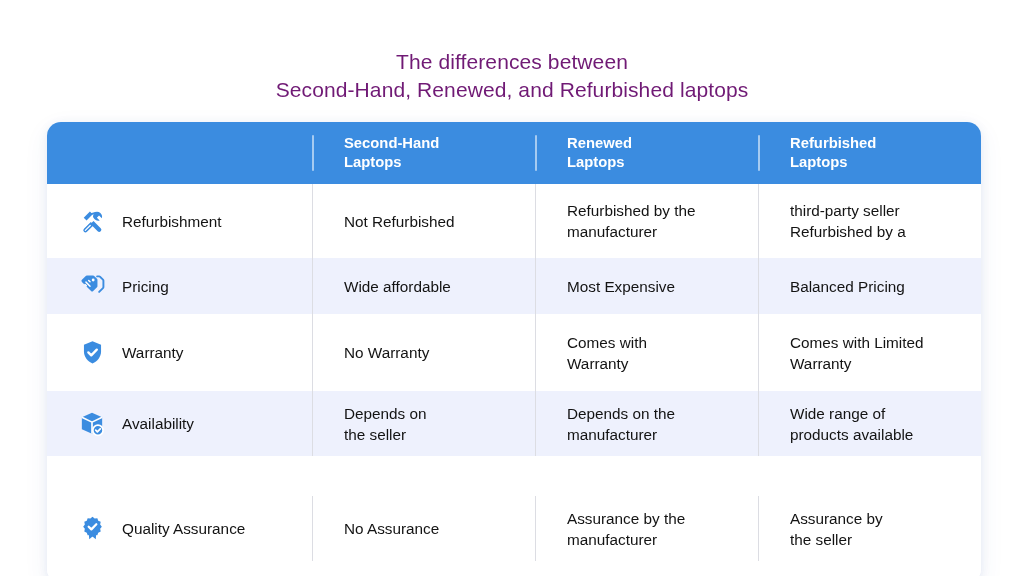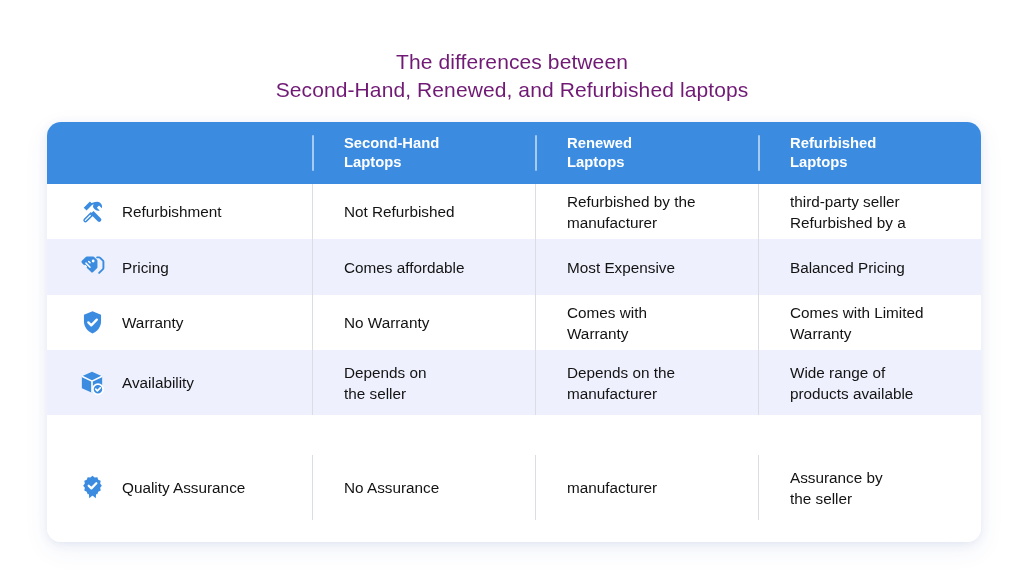--- a/index.html
+++ b/index.html
@@ -118,23 +118,23 @@
     width: 30px;
     height: 30px;
     flex: 0 0 30px;
     display: flex;
     align-items: center;
     justify-content: center;
   }
   .icon-wrap svg { display: block; }
 
   
-  .row.h1 { height: 55px; border-radius: 21px; }
+  .row.h1 { height: 74px; border-radius: 21px; }
   .row.h2 { height: 56px; }
-  .row.h3 { height: 55px; border-radius: 20px; }
+  .row.h3 { height: 77px; border-radius: 20px; }
   .row.h4 { height: 65px; }
   .row.h5 { height: 65px; margin-top: 40px; }
 
   .table-foot { height: 22px; background: #ffffff; }
 </style>
 </head>
 <body>
 
 <div class="page">
 
@@ -200,21 +200,21 @@
           <svg width="27" height="27" viewBox="0 0 24 24" fill="none">
             <path d="M12.6 2.2H6.9a1.3 1.3 0 0 0-.9.4L2.6 6a1.3 1.3 0 0 0 0 1.9l8.1 8.1a1.3 1.3 0 0 0 1.9 0l3.4-3.4a1.3 1.3 0 0 0 .4-.9V6a1.3 1.3 0 0 0-.4-.9l-2.5-2.5a1.3 1.3 0 0 0-.9-.4z" fill="#3b8ce0"></path>
             <circle cx="12.6" cy="6.2" r="1.25" fill="#ffffff"></circle>
             <path d="M16.1 3.0h1.8a1.3 1.3 0 0 1 .9.4l2.5 2.5a1.3 1.3 0 0 1 .4.9v5.7a1.3 1.3 0 0 1-.4.9l-3.4 3.4" stroke="#3b8ce0" stroke-width="1.7" stroke-linecap="round" stroke-linejoin="round"></path>
             <path d="M6.2 8.1l3.6 3.6M8.6 6.6l1.2 1.2M5.3 10.2l1.2 1.2" stroke="#ffffff" stroke-width="1.3" stroke-linecap="round"></path>
           </svg>
         </span>
         <span class="cell-text">Pricing</span>
       </div>
       <div class="cell col">
-        <span class="cell-text">Comes affordable</span>
+        <span class="cell-text">Wide affordable</span>
       </div>
       <div class="cell col">
         <span class="cell-text">Most Expensive</span>
       </div>
       <div class="cell col">
         <span class="cell-text">Balanced Pricing</span>
       </div>
     </div>
 
     <div class="row h3">
@@ -286,20 +286,21 @@
             <path d="M8.6 10.4l2.4 2.4 4.4-4.6" stroke="#ffffff" stroke-width="2" stroke-linecap="round" stroke-linejoin="round"></path>
           </svg>
         </span>
         <span class="cell-text">Quality Assurance</span>
       </div>
       <div class="cell col">
         <span class="cell-text">No Assurance</span>
       </div>
       <div class="cell col">
         <span>
+          <span style="display:block">Assurance by the</span>
           <span style="display:block">manufacturer</span>
         </span>
       </div>
       <div class="cell col">
         <span>
           <span style="display:block">Assurance by</span>
           <span style="display:block">the seller</span>
         </span>
       </div>
     </div>

